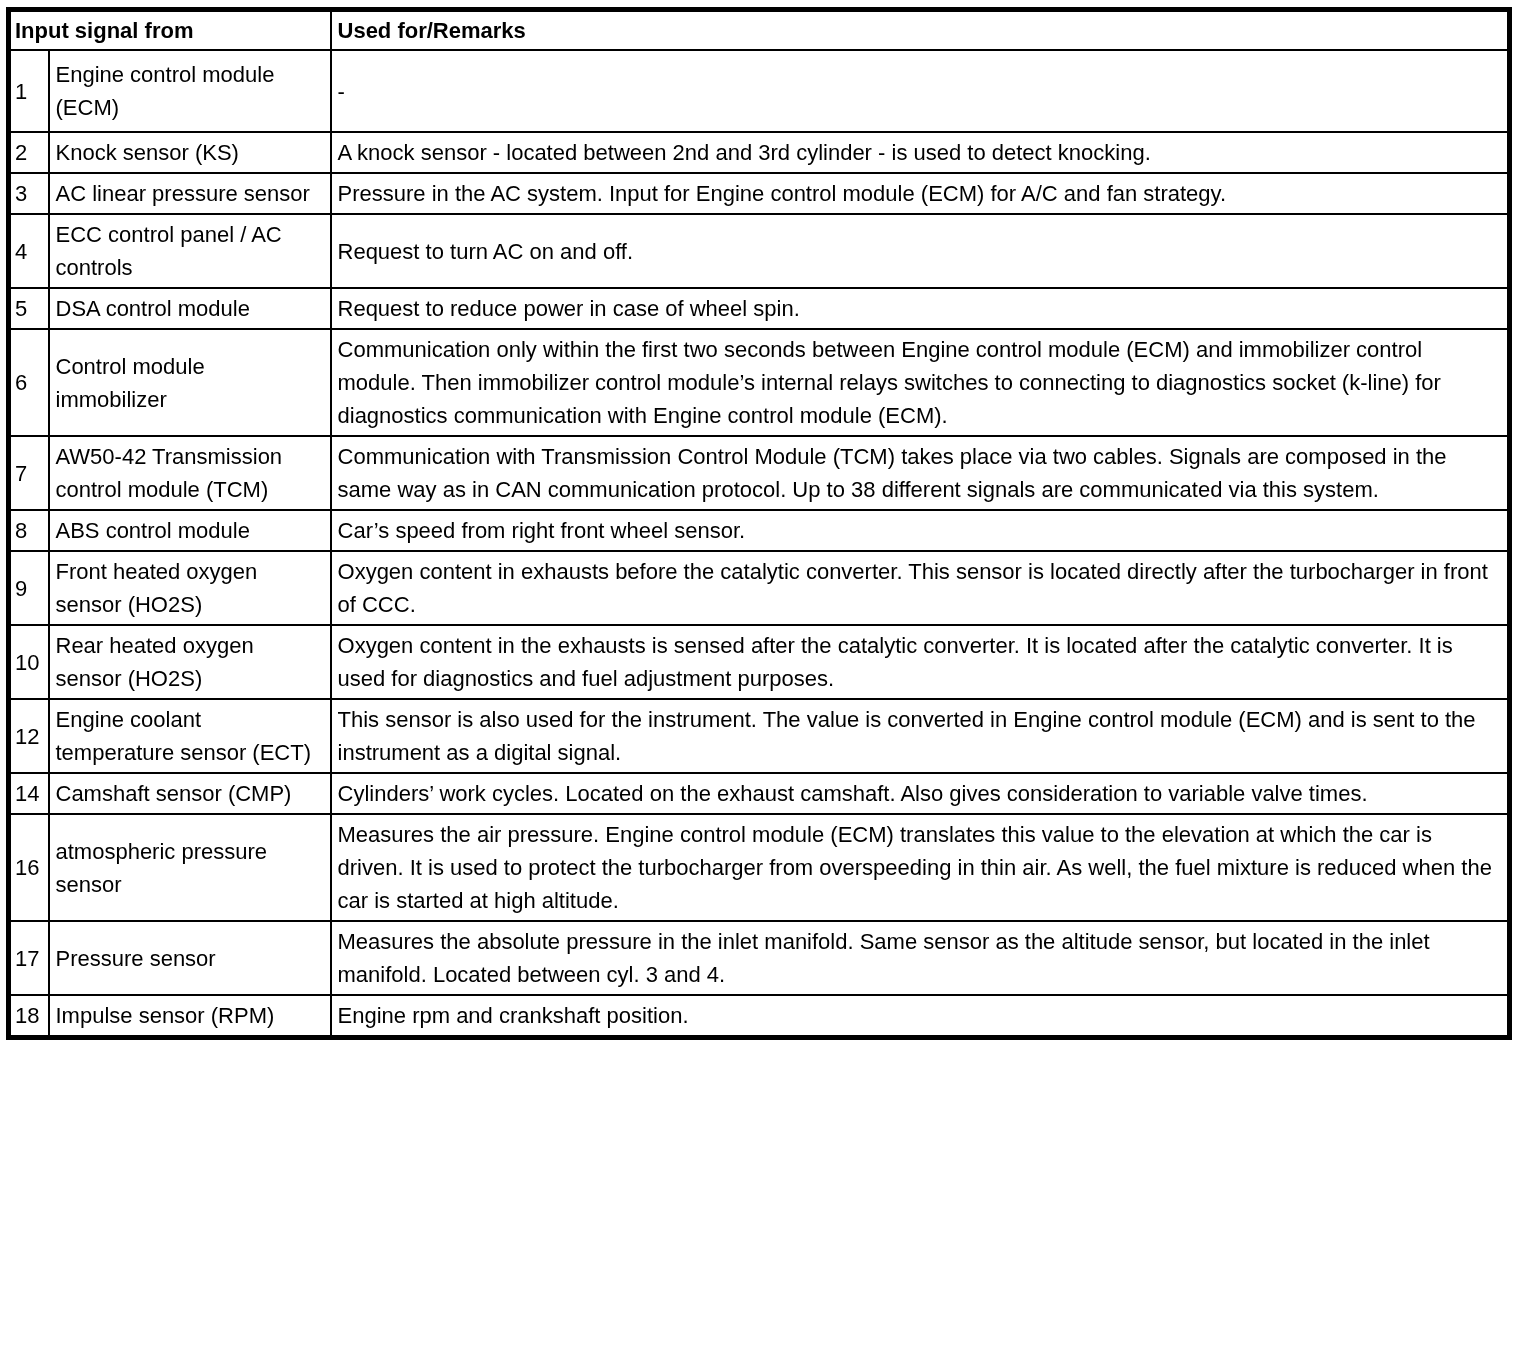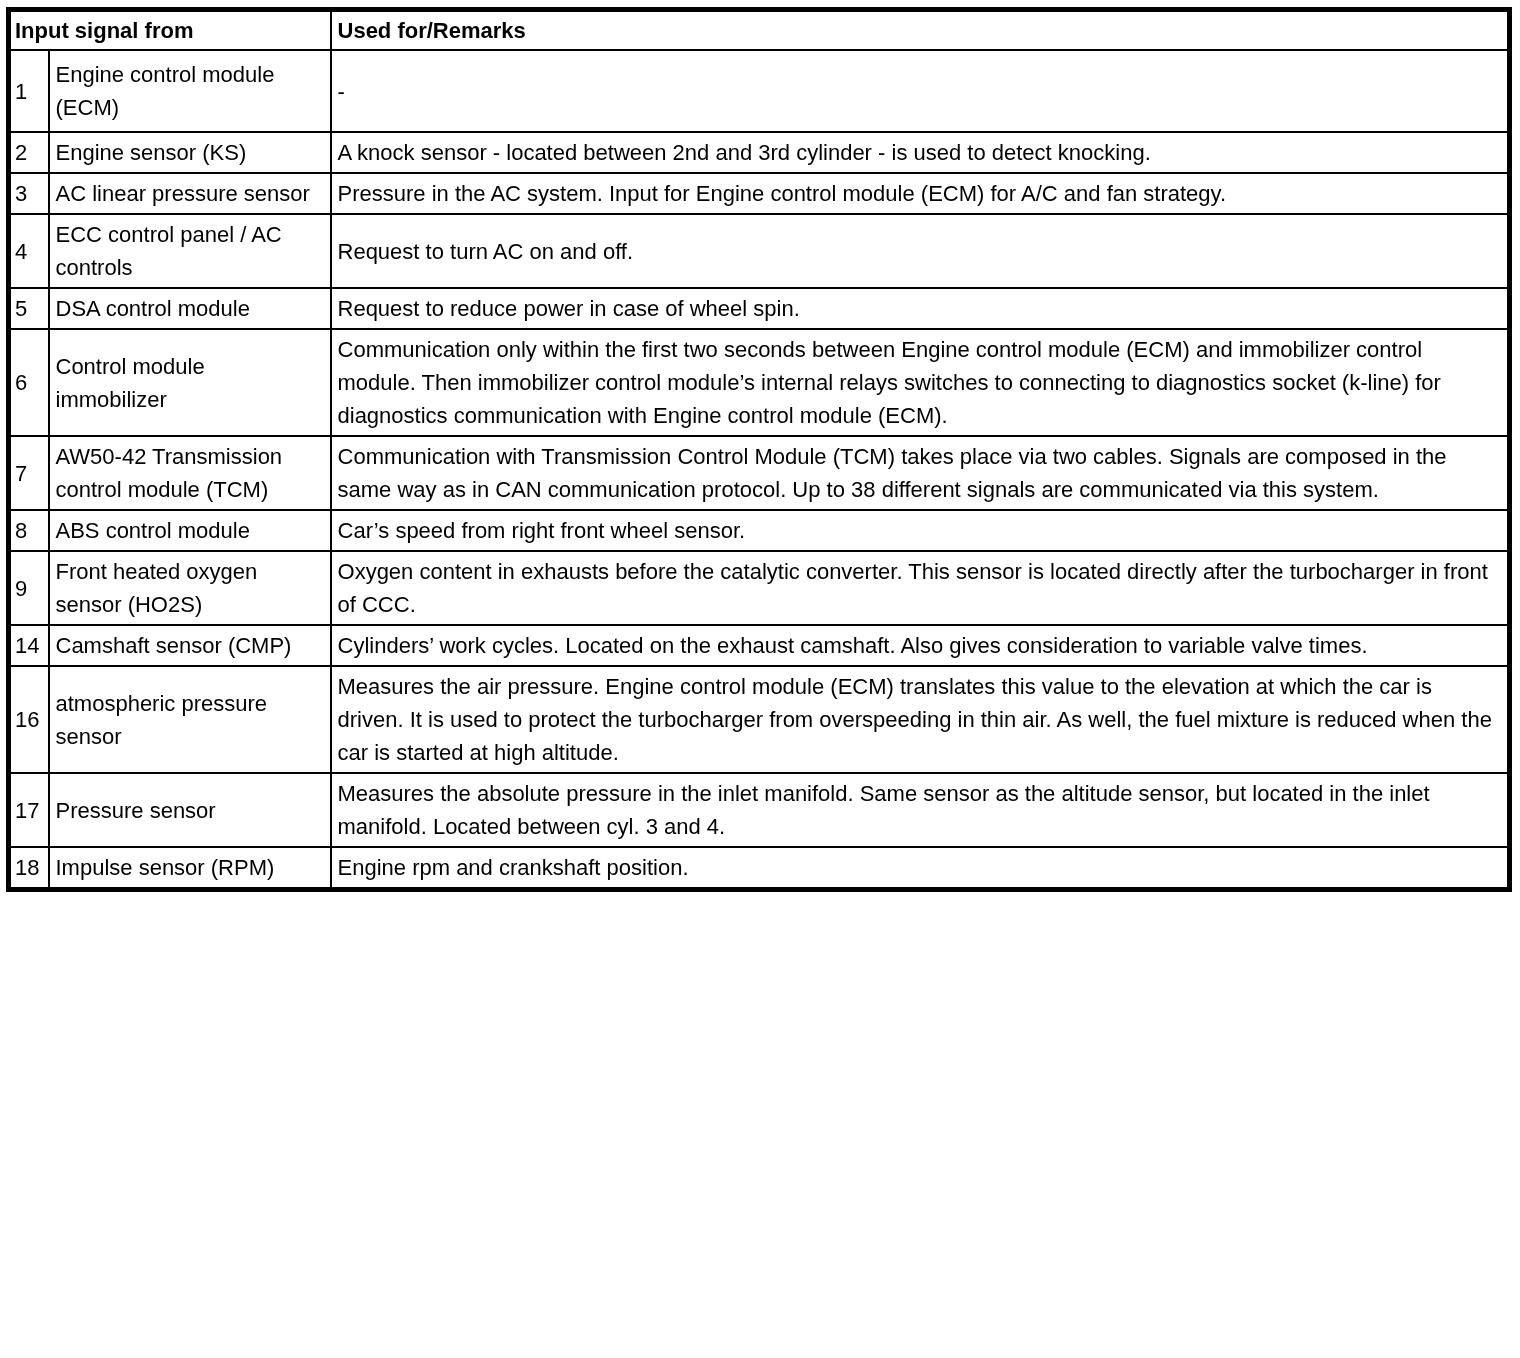--- a/index.html
+++ b/index.html
@@ -65,21 +65,21 @@
       </tr>
     </thead>
     <tbody id="rows-body">
         <tr class="r-tall-1">
     <td class="num">1</td>
     <td class="sig">Engine control module (ECM)</td>
     <td class="rem">-</td>
   </tr>
         <tr>
     <td class="num">2</td>
-    <td class="sig">Engine sensor (KS)</td>
+    <td class="sig">Knock sensor (KS)</td>
     <td class="rem">A knock sensor - located between 2nd and 3rd cylinder - is used to detect knocking.</td>
   </tr>
         <tr>
     <td class="num">3</td>
     <td class="sig">AC linear pressure sensor</td>
     <td class="rem">Pressure in the AC system. Input for Engine control module (ECM) for A/C and fan strategy.</td>
   </tr>
         <tr>
     <td class="num">4</td>
     <td class="sig">ECC control panel / AC controls</td>
@@ -104,20 +104,30 @@
     <td class="num">8</td>
     <td class="sig">ABS control module</td>
     <td class="rem">Car’s speed from right front wheel sensor.</td>
   </tr>
         <tr>
     <td class="num">9</td>
     <td class="sig">Front heated oxygen sensor (HO2S)</td>
     <td class="rem">Oxygen content in exhausts before the catalytic converter. This sensor is located directly after the turbocharger in front of CCC.</td>
   </tr>
         <tr>
+    <td class="num">10</td>
+    <td class="sig">Rear heated oxygen sensor (HO2S)</td>
+    <td class="rem">Oxygen content in the exhausts is sensed after the catalytic converter. It is located after the catalytic converter. It is used for diagnostics and fuel adjustment purposes.</td>
+  </tr>
+        <tr>
+    <td class="num">12</td>
+    <td class="sig">Engine coolant temperature sensor (ECT)</td>
+    <td class="rem">This sensor is also used for the instrument. The value is converted in Engine control module (ECM) and is sent to the instrument as a digital signal.</td>
+  </tr>
+        <tr>
     <td class="num">14</td>
     <td class="sig">Camshaft sensor (CMP)</td>
     <td class="rem">Cylinders’ work cycles. Located on the exhaust camshaft. Also gives consideration to variable valve times.</td>
   </tr>
         <tr>
     <td class="num">16</td>
     <td class="sig">atmospheric pressure sensor</td>
     <td class="rem">Measures the air pressure. Engine control module (ECM) translates this value to the elevation at which the car is driven. It is used to protect the turbocharger from overspeeding in thin air. As well, the fuel mixture is reduced when the car is started at high altitude.</td>
   </tr>
         <tr>

